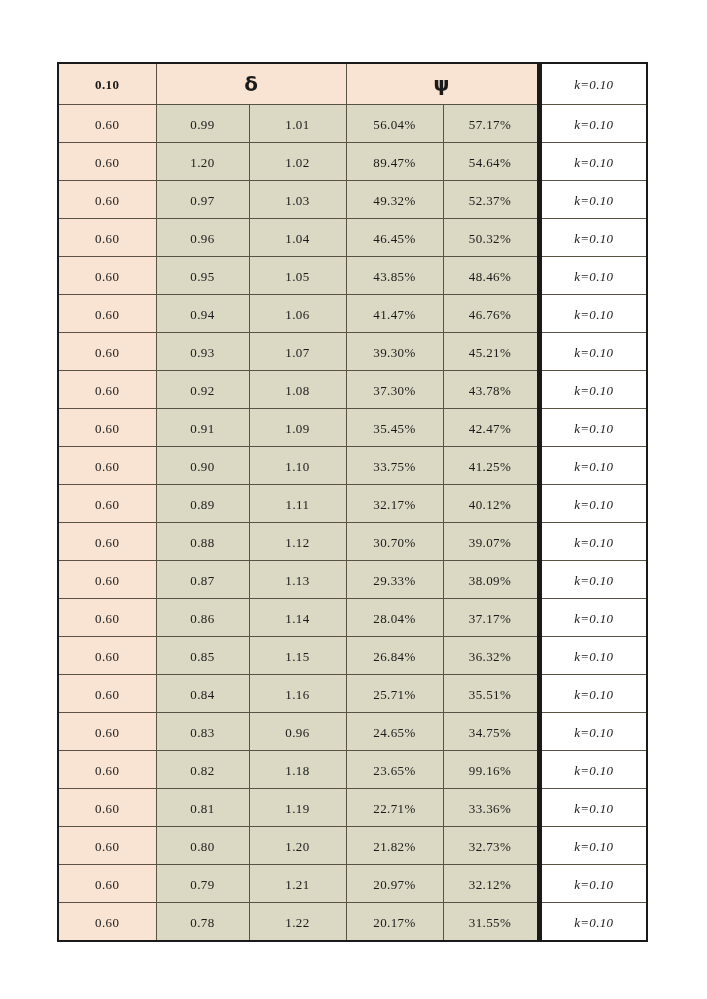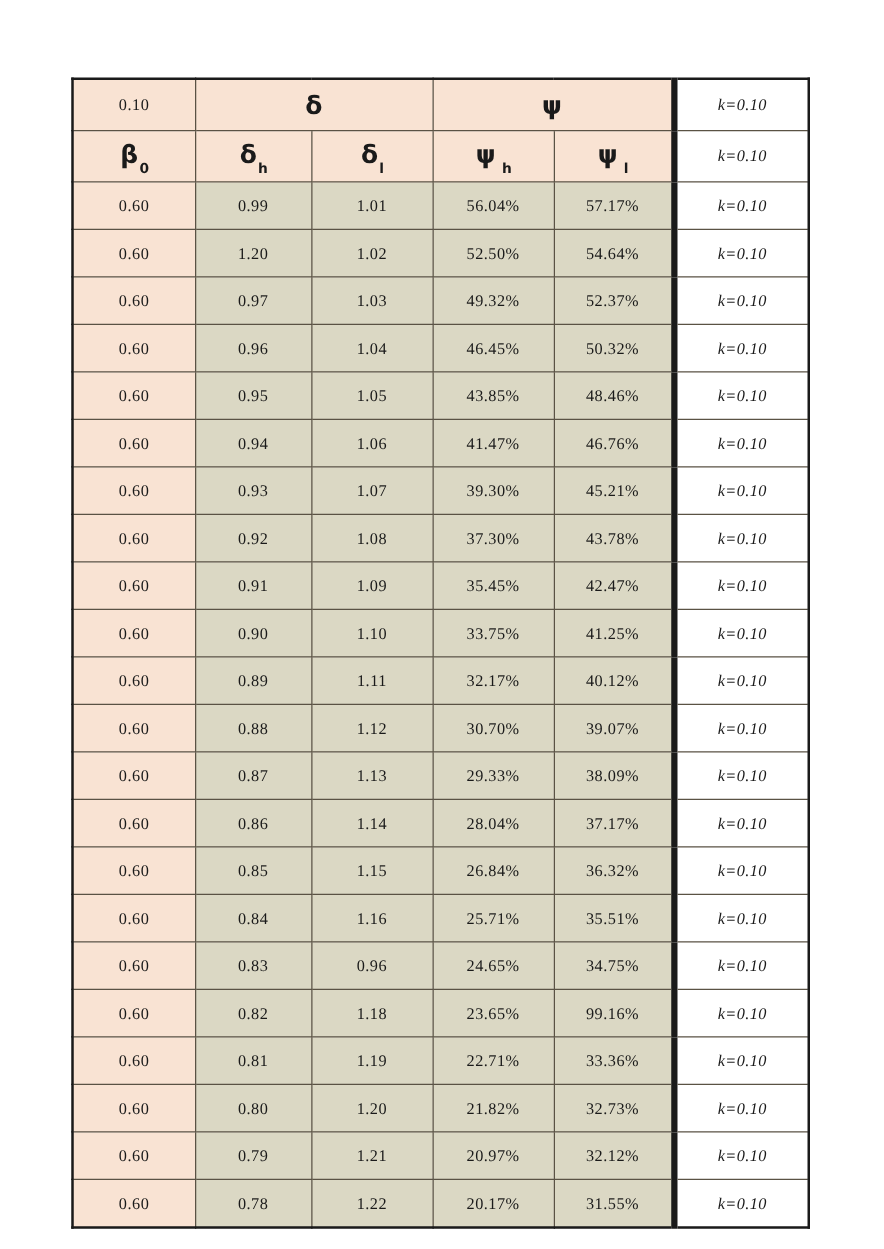--- a/index.html
+++ b/index.html
@@ -100,20 +100,21 @@
     position: relative;
     top: 3px;
     left: 1px;
   }
   .col-sym.psi .sub {
     margin-left: 4px;
   }
   .corner-val {
     font-size: 13px;
     letter-spacing: 0.4px;
+    font-weight: bold;
   }
 </style>
 </head>
 <body>
 
 <div id="table-wrap">
   <table class="data-table">
     <colgroup>
       <col class="c-beta">
       <col class="c-dh">
@@ -123,41 +124,33 @@
       <col class="c-k">
     </colgroup>
     <tbody id="table-body">
 
     <tr class="hdr-row-1">
           <td class="fill-peach"><span class="corner-val">0.10</span></td>
           <td class="fill-peach" colspan="2"><span class="grp-sym">δ</span></td>
           <td class="fill-peach" colspan="2"><span class="grp-sym">ψ</span></td>
           <td class="fill-white sep-left"><span class="kval">k=0.10</span></td>
         </tr>
-        <tr class="hdr-row-2">
-          <td class="fill-peach"><span class="col-sym">β<span class="sub">0</span></span></td>
-          <td class="fill-peach"><span class="col-sym">δ<span class="sub">h</span></span></td>
-          <td class="fill-peach"><span class="col-sym">δ<span class="sub">l</span></span></td>
-          <td class="fill-peach"><span class="col-sym psi">ψ<span class="sub">h</span></span></td>
-          <td class="fill-peach"><span class="col-sym psi">ψ<span class="sub">l</span></span></td>
-          <td class="fill-white sep-left"><span class="kval">k=0.10</span></td>
-        </tr>
         <tr class="data-row">
           <td class="fill-peach"><span class="num">0.60</span></td>
           <td class="fill-sage"><span class="num">0.99</span></td>
           <td class="fill-sage"><span class="num">1.01</span></td>
           <td class="fill-sage"><span class="num">56.04%</span></td>
           <td class="fill-sage"><span class="num">57.17%</span></td>
           <td class="fill-white sep-left"><span class="kval">k=0.10</span></td>
         </tr>
         <tr class="data-row">
           <td class="fill-peach"><span class="num">0.60</span></td>
           <td class="fill-sage"><span class="num">1.20</span></td>
           <td class="fill-sage"><span class="num">1.02</span></td>
-          <td class="fill-sage"><span class="num">52.50%</span></td>
+          <td class="fill-sage"><span class="num">89.47%</span></td>
           <td class="fill-sage"><span class="num">54.64%</span></td>
           <td class="fill-white sep-left"><span class="kval">k=0.10</span></td>
         </tr>
         <tr class="data-row">
           <td class="fill-peach"><span class="num">0.60</span></td>
           <td class="fill-sage"><span class="num">0.97</span></td>
           <td class="fill-sage"><span class="num">1.03</span></td>
           <td class="fill-sage"><span class="num">49.32%</span></td>
           <td class="fill-sage"><span class="num">52.37%</span></td>
           <td class="fill-white sep-left"><span class="kval">k=0.10</span></td>

